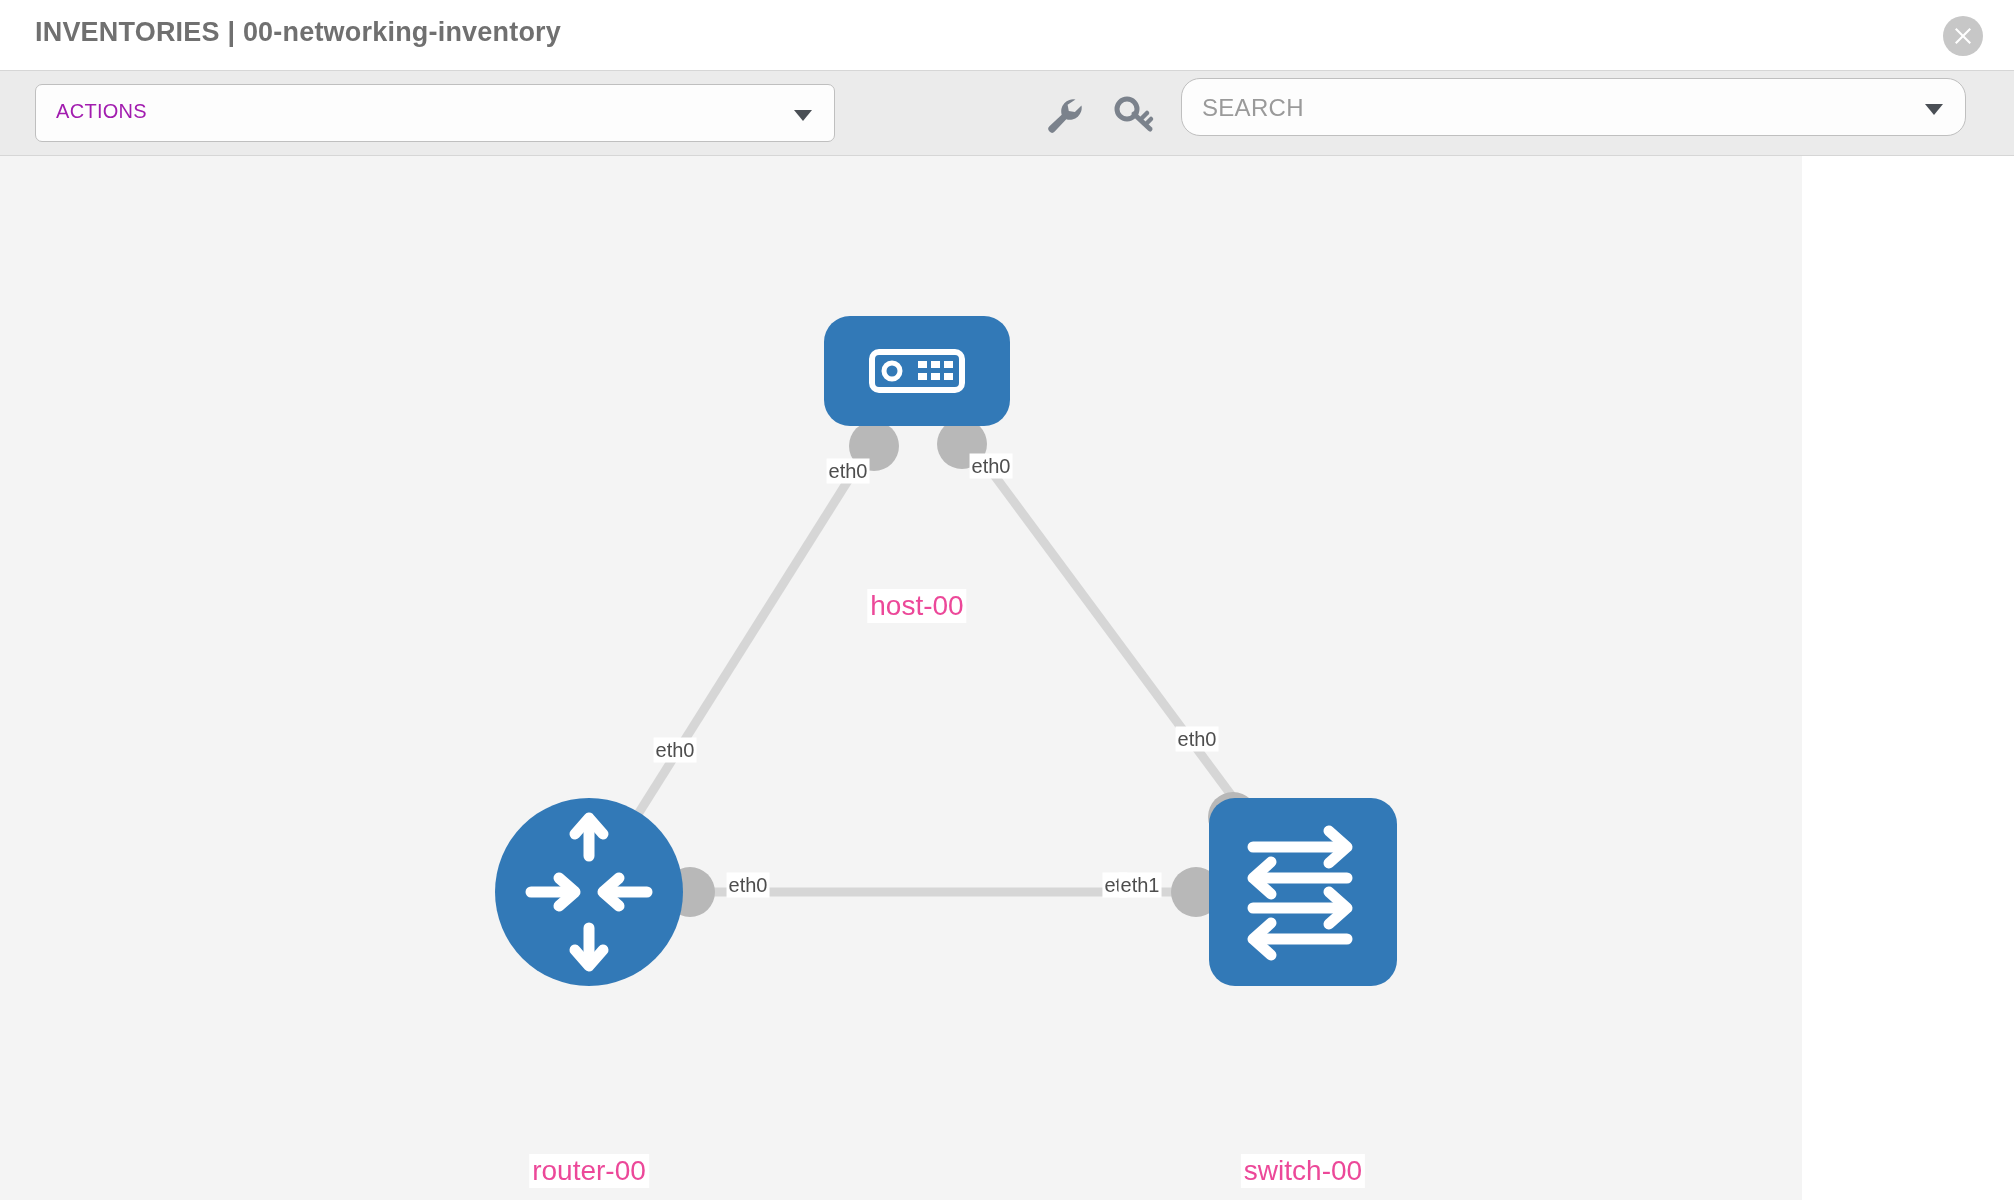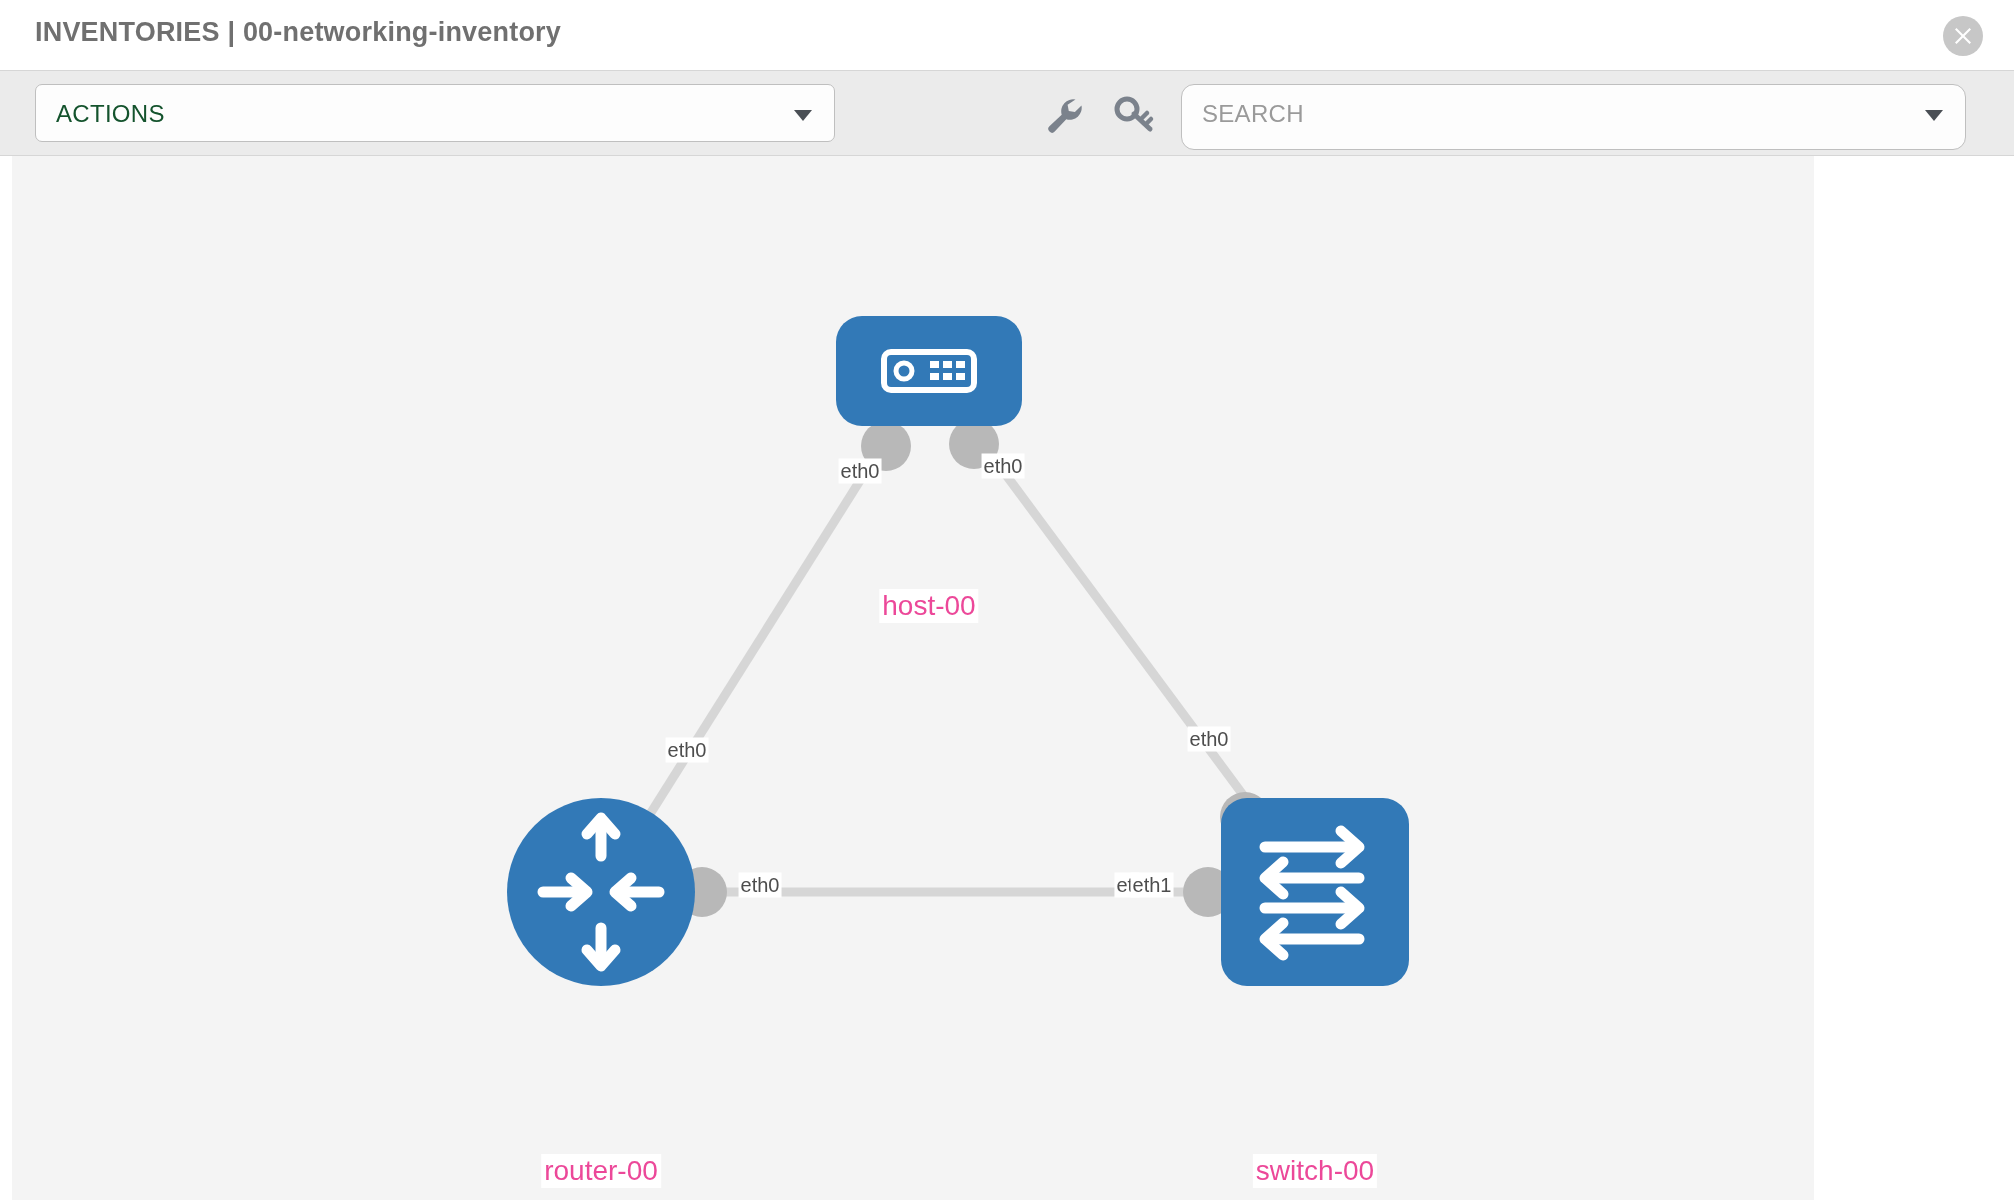--- a/index.html
+++ b/index.html
@@ -36,49 +36,49 @@
     border-bottom: 1px solid #d6d6d6;
   }
   .actions-select {
     position: absolute; left: 35px; top: 13px;
     width: 800px; height: 58px;
     background: #fdfdfd;
     border: 1px solid #bfbfbf; border-radius: 7px;
   }
   .actions-select .sel-label {
     position: absolute; left: 20px; top: 15px;
-    font-size: 24px; color: #14532d; letter-spacing: 0.3px;
+    font-size: 20px; color: #a21caf; letter-spacing: 0.3px;
   }
   .caret {
     position: absolute; right: 22px; top: 25px;
     width: 0; height: 0;
     border-left: 9px solid transparent;
     border-right: 9px solid transparent;
     border-top: 11px solid #4a4f55;
   }
   .tool-icon {
     position: absolute; top: 24px; width: 42px; height: 40px;
     color: #7b828c;
   }
   .tool-icon.wrench { left: 1043px; }
   .tool-icon.key    { left: 1113px; }
   .search-select {
-    position: absolute; left: 1181px; top: 13px;
-    width: 785px; height: 66px;
+    position: absolute; left: 1181px; top: 7px;
+    width: 785px; height: 58px;
     background: #fdfdfd;
-    border: 1px solid #bfbfbf; border-radius: 13px;
+    border: 1px solid #bfbfbf; border-radius: 19px;
   }
   .search-select .sel-label {
     position: absolute; left: 20px; top: 15px;
     font-size: 24px; color: #9a9a9a; letter-spacing: 0.3px;
   }
 
   
   .canvas {
-    position: absolute; left: 12px; top: 156px;
+    position: absolute; left: 0; top: 156px;
     width: 1802px; height: 1044px;
     background: #f4f4f4;
   }
   .topology { position: absolute; left: 0; top: 0; width: 2014px; height: 1044px; }
 
   .node-label {
     position: absolute;
     background: #ffffff;
     color: #ec4899;
     font-size: 28px;

